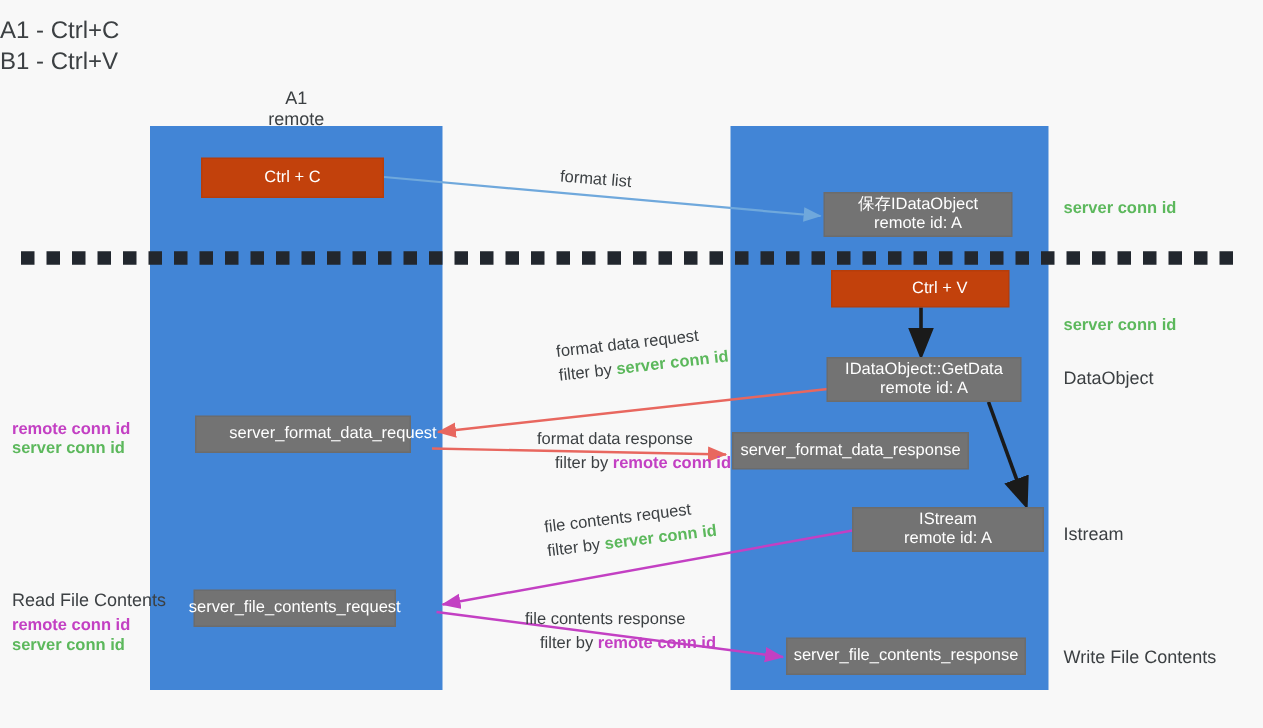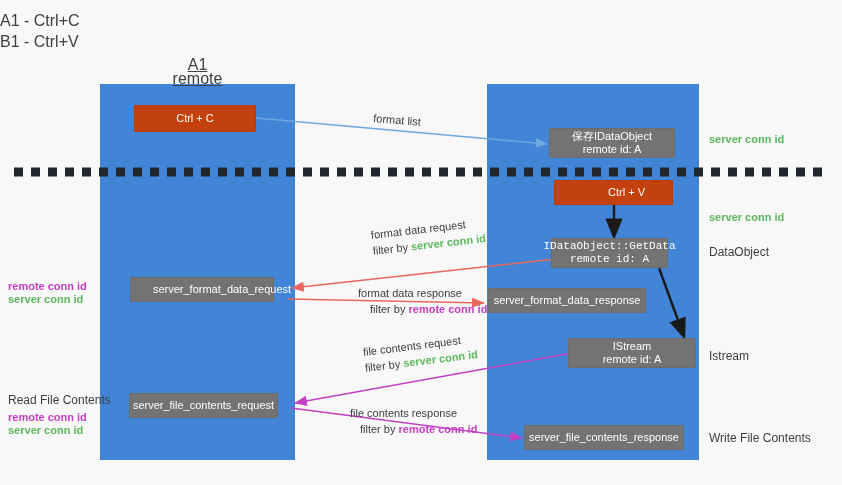--- a/index.html
+++ b/index.html
@@ -30,25 +30,24 @@
     width: 842px;
     font-size: 16px;
     line-height: 21px;
     color: #3c4043;
     white-space: pre-line;
   }
 
   
   .col-header {
     text-align: center;
-    font-size: 16px;
+    font-size: 12px;
     line-height: 14px;
     color: #3c4043;
     white-space: pre-line;
-    text-decoration: underline;
   }
   #hdr-a1 { left: 100px; top: 58px; width: 195px; }
   #hdr-b1 { left: 487px; top: 58px; width: 212px; }
 
   
   .lane {
     background: #4285d6;
     top: 84px;
     height: 376px;
   }
@@ -147,28 +146,28 @@
   </svg>
 
   <svg class="overlay" id="divider-layer" viewBox="0 0 842 485">
     <line x1="14" y1="172" x2="830" y2="172" stroke="#22272e" stroke-width="9" stroke-dasharray="9 8"></line>
   </svg>
 
   <div class="abs box green" style="left:134px; top:105px; width:122px; height:27px;">Ctrl + C</div>
 
   <div class="abs box orange" style="left:130px; top:277px; width:144px; height:25px;padding-left:40px;">server_format_data_request</div>
 
-  <div class="abs box orange" style="left:129px; top:393px; width:149px; height:25px;">server_file_contents_request</div>
+  <div class="abs box orange" style="left:129px; top:393px; width:135px; height:25px;">server_file_contents_request</div>
 
   <div class="abs box orange" style="left:549px; top:128px; width:126px; height:30px;">保存IDataObject
 remote id: A</div>
 
   <div class="abs box green" style="left:554px; top:180px; width:119px; height:25px;padding-left:26px;">Ctrl + V</div>
 
-  <div class="abs box orange" style="left:551px; top:238px; width:117px; height:30px;font-family:Liberation Mono, monospace;">IDataObject::GetData
+  <div class="abs box orange" style="left:551px; top:238px; width:130px; height:30px;">IDataObject::GetData
 remote id: A</div>
 
   <div class="abs box orange" style="left:488px; top:288px; width:158px; height:25px;">server_format_data_response</div>
 
   <div class="abs box orange" style="left:568px; top:338px; width:128px; height:30px;">IStream
 remote id: A</div>
 
   <div class="abs box orange" style="left:524px; top:425px; width:160px; height:25px;">server_file_contents_response</div>
 
   <div class="abs edge-label" style="left:374px; top:110px; transform: rotate(4.5deg);">format list</div>

